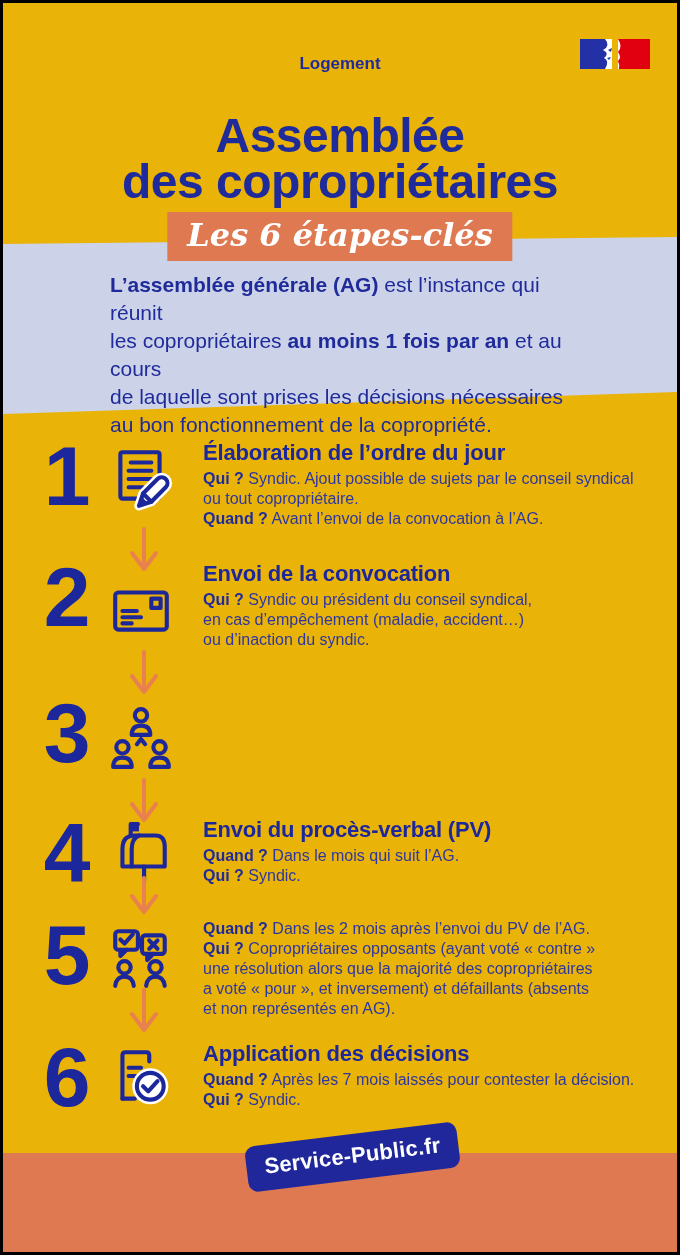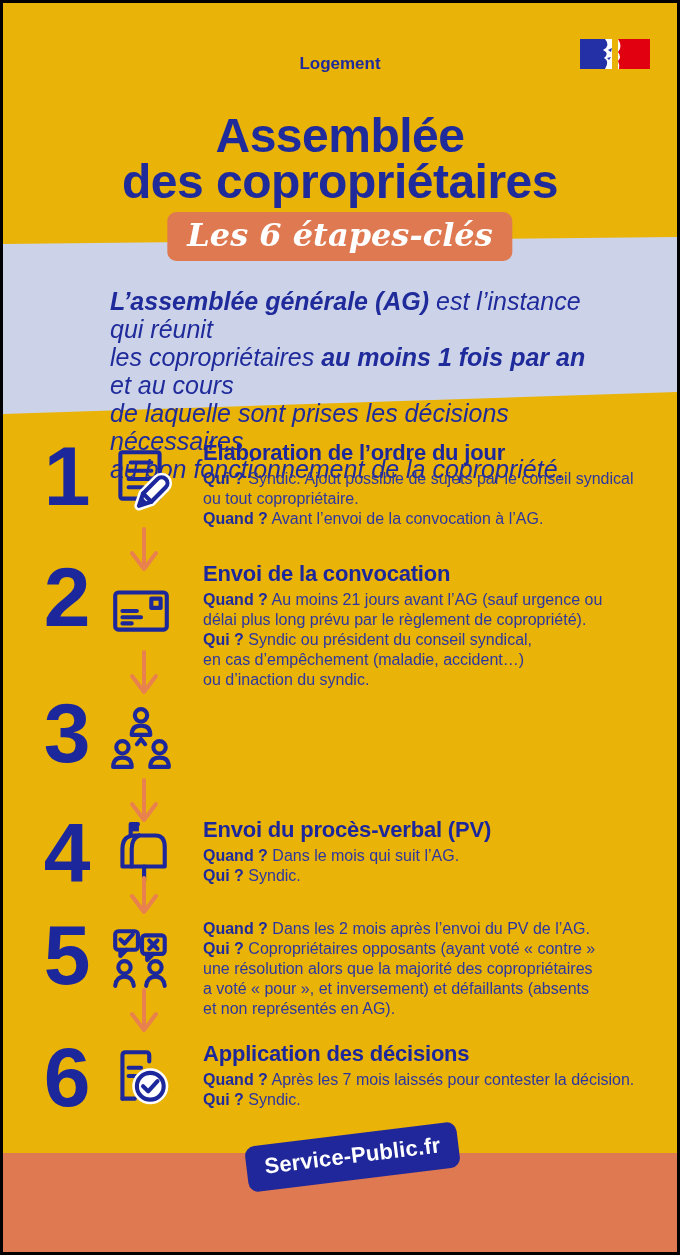--- a/index.html
+++ b/index.html
@@ -10,27 +10,27 @@
   }
   
   .category{position:absolute;top:51px;left:0;right:0;text-align:center;
     font-size:17px;font-weight:700;color:#202b9b;}
   .flag{position:absolute;top:35px;right:25px;width:74px;height:34px;}
   .main-title{position:absolute;top:96px;left:0;right:0;text-align:center;
     font-size:48px;line-height:46px;font-weight:800;color:#202b9b;letter-spacing:-0.5px;margin-top:14px;}
   .banner{position:absolute;top:209px;left:50%;transform:translateX(-50%);
     background:#de7951;color:#fff;padding:4px 20px 7px 20px;
     font-family:"DejaVu Serif","Liberation Serif",serif;
-    font-style:italic;font-weight:700;font-size:32px;white-space:nowrap;border-radius:9px;}
+    font-style:italic;font-weight:700;font-size:32px;white-space:nowrap;}
   
   .lavender{position:absolute;top:234px;left:0;width:674px;height:177px;
     background:#ccd3e8;
     clip-path:polygon(0 7px,100% 0,100% 155px,0 177px);}
-  .intro{position:absolute;top:284px;left:107px;width:480px;
-    font-size:25px;line-height:28px;color:#202b9b;white-space:pre-line;font-style:italic;}
+  .intro{position:absolute;top:268px;left:107px;width:480px;
+    font-size:21px;line-height:28px;color:#202b9b;white-space:pre-line;}
   .intro b{font-weight:700;}
   
   .step{position:absolute;left:0;width:674px;display:grid;
     grid-template-columns:56px 96px 1fr;padding-left:34px;box-sizing:border-box;}
   .num{text-align:center;font-size:84px;line-height:64px;font-weight:800;
     color:#1d279c;margin-top:4px;letter-spacing:-4px;}
   .ico{display:flex;justify-content:center;align-items:flex-start;margin-top:5px;}
   .stext{padding-left:14px;padding-right:24px;}
   .stitle{font-size:22px;font-weight:800;color:#1d279c;margin-bottom:3px;letter-spacing:-0.2px;}
   .detail{font-size:16px;line-height:20px;color:#2e379f;}
@@ -105,22 +105,20 @@
     <div class="num">2</div>
     <div class="ico" style="margin-top:24px;">
       <svg width="66" height="52" viewBox="0 0 64 50" fill="none" stroke="#1d279c" stroke-width="4" stroke-linecap="round" stroke-linejoin="round">
         <rect x="7" y="7" width="50" height="36" rx="3"></rect>
         <rect x="42" y="13" width="9" height="9"></rect>
         <path d="M14 25 h14 M14 31 h18 M14 37 h9"></path>
       </svg>
     </div>
     <div class="stext">
       <div class="stitle">Envoi de la convocation</div>
-      <div class="detail"><span class="lbl">Quand ?</span> <span class="dtext">Au moins 21 jours avant l’AG (sauf urgence ou
-délai plus long prévu par le règlement de copropriété).</span></div>
       <div class="detail"><span class="lbl">Qui ?</span> <span class="dtext">Syndic ou président du conseil syndical,
 en cas d’empêchement (maladie, accident…)
 ou d’inaction du syndic.</span></div>
     </div>
   </div>
 
   <div class="arrow" style="top:647px;">
     <svg width="30" height="46" viewBox="0 0 30 46" fill="none" stroke="#e8814e" stroke-width="4" stroke-linecap="round" stroke-linejoin="round">
       <path d="M15 2 V38 M3 26 L15 42 L27 26"></path>
     </svg>

